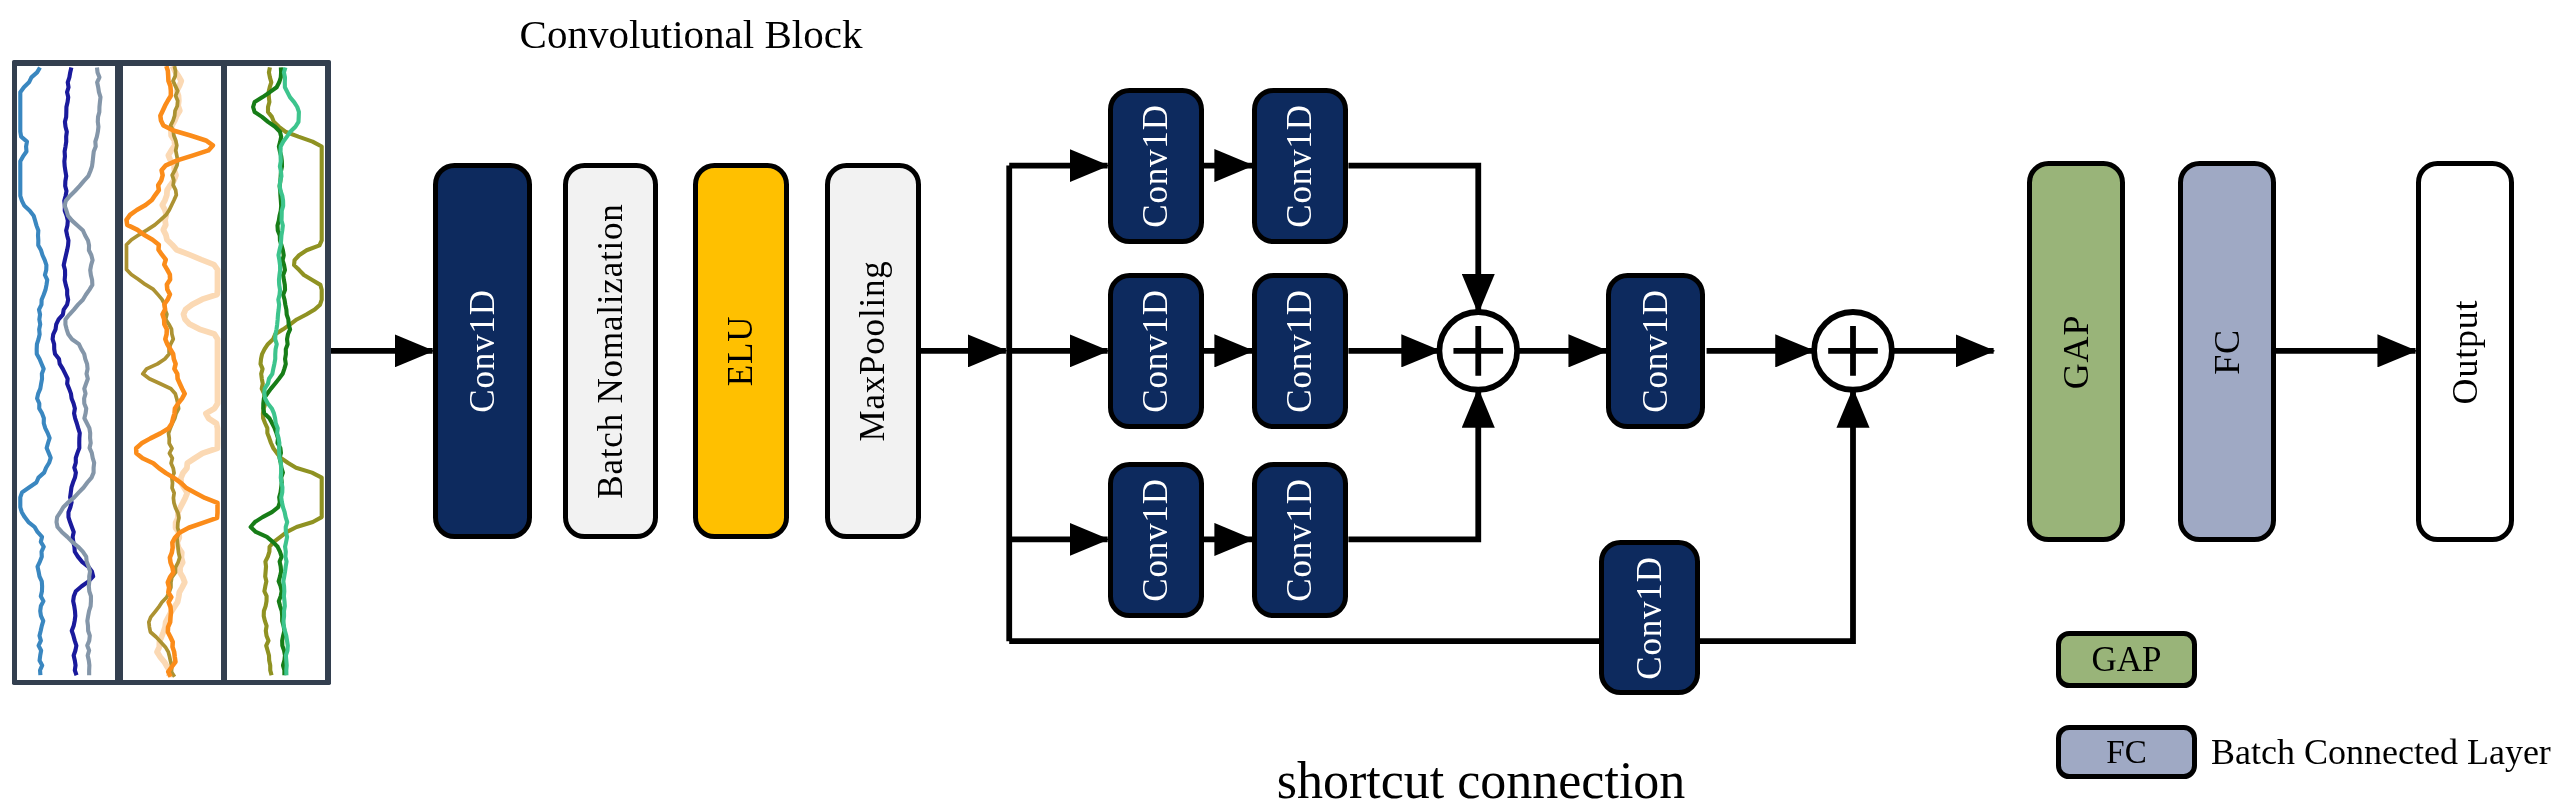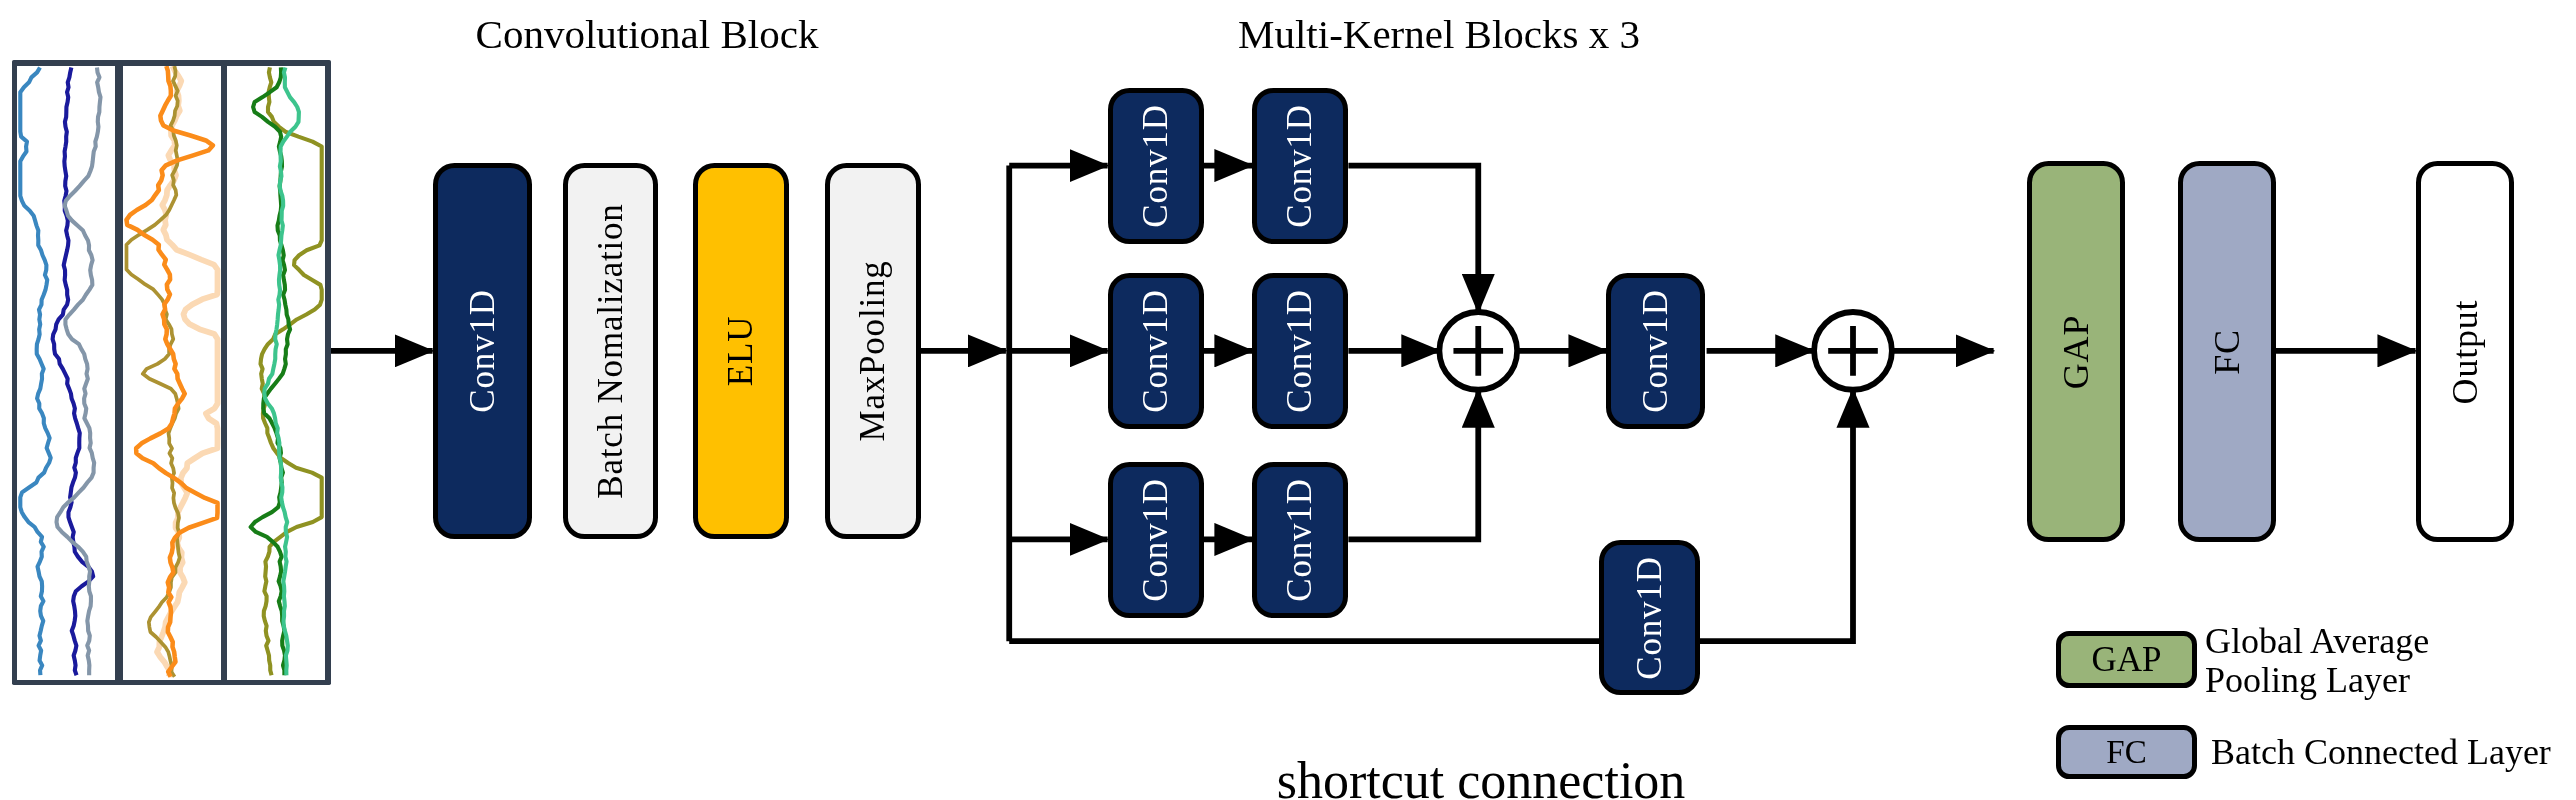--- a/index.html
+++ b/index.html
@@ -78,22 +78,21 @@
     </div>
     <div class="sigtrack" style="left:215px;width:98px;">
       <svg width="98" height="614" viewBox="0 0 119 742">
           <polyline points="52.1,0 50.9,6 52.1,12 53.8,18 51.9,24 50.5,30 50.8,36 51.5,42 49.8,48 49.8,54 54.5,60 56.8,66 63.1,72 70.9,78 86.7,84 103.9,90 115.0,96 115.0,102 115.0,108 115.0,114 115.0,120 115.0,126 115.0,132 115.0,138 115.0,144 115.0,150 115.0,156 115.0,162 115.0,168 115.0,174 115.0,180 115.0,186 115.0,192 115.0,198 115.0,204 115.0,210 112.3,216 96.7,222 87.5,228 82.0,234 81.4,240 87.7,246 93.4,252 103.5,258 113.4,264 115.0,270 115.0,276 115.0,282 113.0,288 106.5,294 96.3,300 84.7,306 76.7,312 68.1,318 58.5,324 55.9,330 49.6,336 45.6,342 42.6,348 41.3,354 40.7,360 43.2,366 41.5,372 42.3,378 43.4,384 42.2,390 45.0,396 45.3,402 46.5,408 44.7,414 43.6,420 43.9,426 46.3,432 49.0,438 49.0,444 51.3,450 53.4,456 56.1,462 60.4,468 65.3,474 73.8,480 83.8,486 103.2,492 115.0,498 115.0,504 115.0,510 115.0,516 115.0,522 115.0,528 115.0,534 115.0,540 115.0,546 104.2,552 84.5,558 72.8,564 64.9,570 56.9,576 51.7,582 51.5,588 49.6,594 46.6,600 47.4,606 46.9,612 46.4,618 47.8,624 46.5,630 45.4,636 48.1,642 48.0,648 46.9,654 44.8,660 44.6,666 46.0,672 48.1,678 47.1,684 48.0,690 50.4,696 47.6,702 49.3,708 51.0,714 51.2,720 52.5,726 52.5,732 54.1,738" fill="none" stroke="#8f9222" stroke-width="5" stroke-linejoin="round"></polyline>
           <polyline points="65.4,0 65.7,6 65.3,12 63.4,18 60.3,24 52.0,30 43.2,36 33.5,42 31.7,48 33.5,54 42.5,60 49.8,66 58.4,72 64.3,78 65.8,84 64.6,90 63.0,96 64.2,102 65.9,108 66.6,114 66.8,120 65.5,126 65.2,132 64.8,138 63.9,144 64.6,150 64.9,156 65.4,162 65.8,168 65.3,174 63.8,180 62.9,186 61.3,192 61.7,198 64.1,204 64.3,210 66.2,216 67.9,222 68.9,228 67.5,234 69.3,240 70.4,246 68.2,252 69.1,258 70.2,264 70.5,270 68.2,276 69.9,282 70.8,288 72.1,294 72.5,300 74.5,306 74.9,312 76.6,318 74.0,324 72.9,330 73.6,336 71.4,342 71.5,348 70.5,354 71.4,360 69.6,366 67.6,372 63.1,378 58.3,384 53.4,390 49.0,396 44.8,402 44.1,408 44.0,414 45.3,420 51.5,426 54.8,432 57.8,438 60.0,444 61.9,450 61.3,456 64.8,462 65.5,468 63.8,474 65.2,480 66.0,486 67.9,492 65.8,498 66.5,504 65.8,510 65.0,516 63.4,522 64.1,528 62.2,534 54.6,540 43.2,546 33.8,552 28.7,558 35.0,564 48.4,570 55.6,576 61.5,582 64.3,588 66.3,594 63.9,600 65.2,606 65.7,612 64.4,618 62.7,624 65.1,630 66.4,636 65.2,642 62.9,648 64.5,654 66.5,660 67.0,666 67.0,672 68.7,678 69.7,684 68.2,690 67.0,696 67.2,702 69.3,708 70.4,714 69.7,720 68.0,726 69.7,732 69.7,738" fill="none" stroke="#177d17" stroke-width="5" stroke-linejoin="round"></polyline>
           <polyline points="70.9,0 69.1,6 70.4,12 70.2,18 70.3,24 73.3,30 76.4,36 81.5,42 85.3,48 87.3,54 87.1,60 86.8,66 83.1,72 76.8,78 72.8,84 68.4,90 65.2,96 65.0,102 65.1,108 65.3,114 64.2,120 65.5,126 66.1,132 64.6,138 64.0,144 65.1,150 67.2,156 68.1,162 68.2,168 66.5,174 66.4,180 66.2,186 67.8,192 67.1,198 66.1,204 65.7,210 65.2,216 63.7,222 62.5,228 63.6,234 64.4,240 64.5,246 63.7,252 63.1,258 63.4,264 64.4,270 63.8,276 62.3,282 63.3,288 62.7,294 61.9,300 61.5,306 60.9,312 60.1,318 58.8,324 58.5,330 60.4,336 59.0,342 58.6,348 58.6,354 57.5,360 56.2,366 55.0,372 51.0,378 49.7,384 45.8,390 45.3,396 46.3,402 49.6,408 54.4,414 57.0,420 58.4,426 59.2,432 61.6,438 60.9,444 62.6,450 63.6,456 63.3,462 63.3,468 63.9,474 65.4,480 65.7,486 65.7,492 65.3,498 66.2,504 67.3,510 67.1,516 65.8,522 66.7,528 68.0,534 70.0,540 71.2,546 73.1,552 71.3,558 71.5,564 73.0,570 71.8,576 70.5,582 71.4,588 70.9,594 72.3,600 71.3,606 70.5,612 69.5,618 68.4,624 69.3,630 69.6,636 69.1,642 69.8,648 70.2,654 69.2,660 69.3,666 68.6,672 68.9,678 70.3,684 72.0,690 72.9,696 73.8,702 73.4,708 71.5,714 72.0,720 72.5,726 72.0,732 72.1,738" fill="none" stroke="#3dc48d" stroke-width="5" stroke-linejoin="round"></polyline>
         </svg>
     </div>
   </div>
 
-  <div class="title" style="left:647px;top:10px;">Convolutional Block</div>
-  <div class="title" style="left:1439px;top:10px;">Multi-Kernel Blocks x 3</div>
+  <div class="title" style="left:691px;top:10px;">Convolutional Block</div>
   <div class="caption" style="left:1481px;top:721px;">shortcut connection</div>
 
   <div class="blk navy" style="left:433px;top:163px;width:99px;height:376px;">
     <span class="vlabel">Conv1D</span>
     </div>
   <div class="blk lgray" style="left:563px;top:163px;width:95px;height:376px;">
     <span class="vlabel">Batch Nomalization</span>
     </div>
   <div class="blk gold" style="left:693px;top:163px;width:96px;height:376px;">
     <span class="vlabel">ELU</span>
@@ -132,21 +131,17 @@
     <span class="vlabel" style="font-size:36px;">GAP</span>
     </div>
   <div class="blk bluegray" style="left:2178px;top:161px;width:98px;height:381px;">
     <span class="vlabel" style="font-size:36px;">FC</span>
     </div>
   <div class="blk white" style="left:2416px;top:161px;width:98px;height:381px;">
     <span class="vlabel" style="font-size:36px;">Output</span>
     </div>
 
   <div class="legend-badge green" style="left:2056px;top:631px;width:141px;height:57px;">GAP</div>
-  <div class="legend-text" style="left:2205px;top:622px;">
-    <div>Global Average</div>
-    <div>Pooling Layer</div>
-  </div>
   <div class="legend-badge bluegray" style="left:2056px;top:725px;width:141px;height:54px;font-size:33px;">FC</div>
   <div class="legend-text" style="left:2211px;top:733px;">Batch Connected Layer</div>
 
 </div>
 
 
 </body></html>

